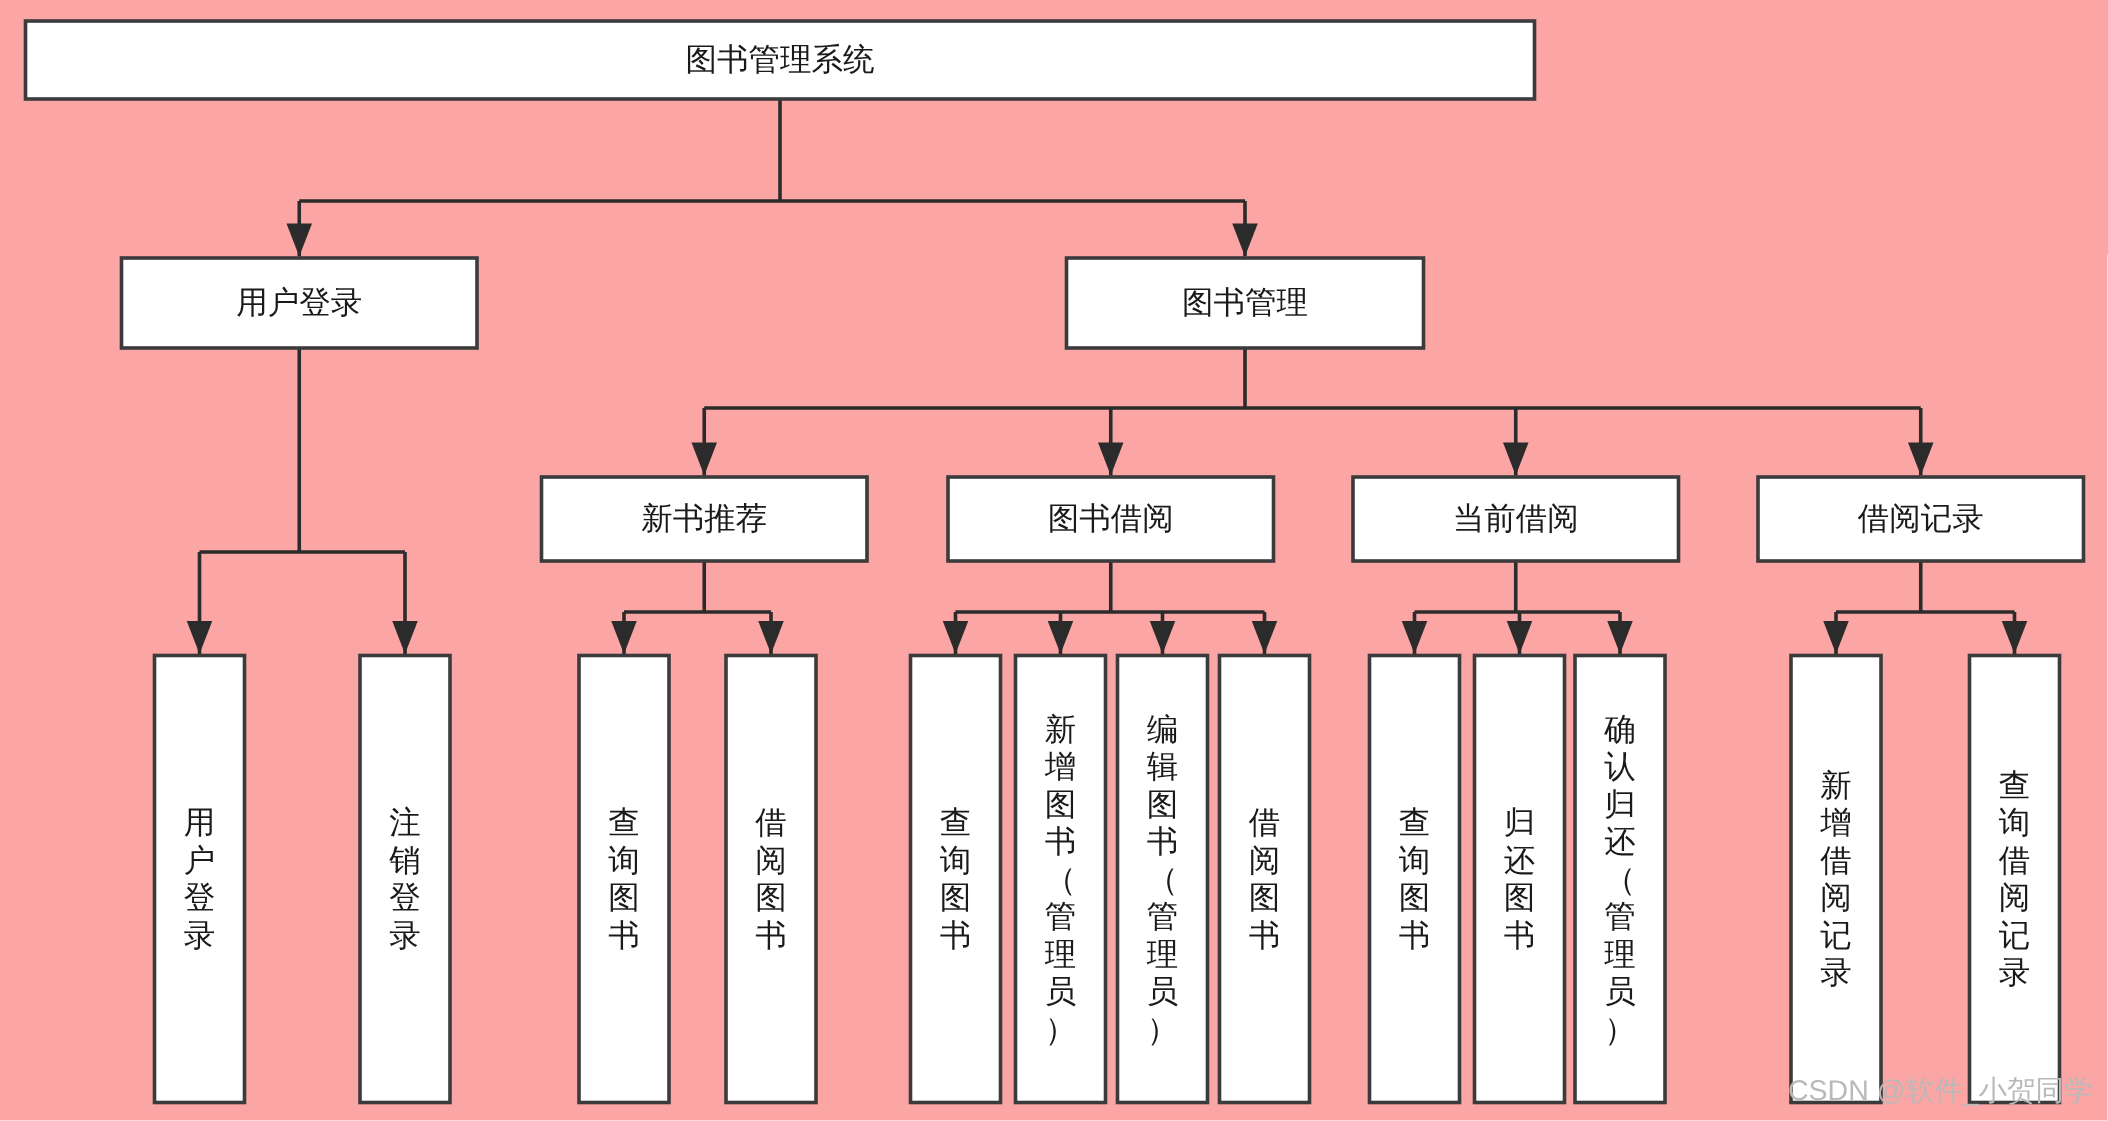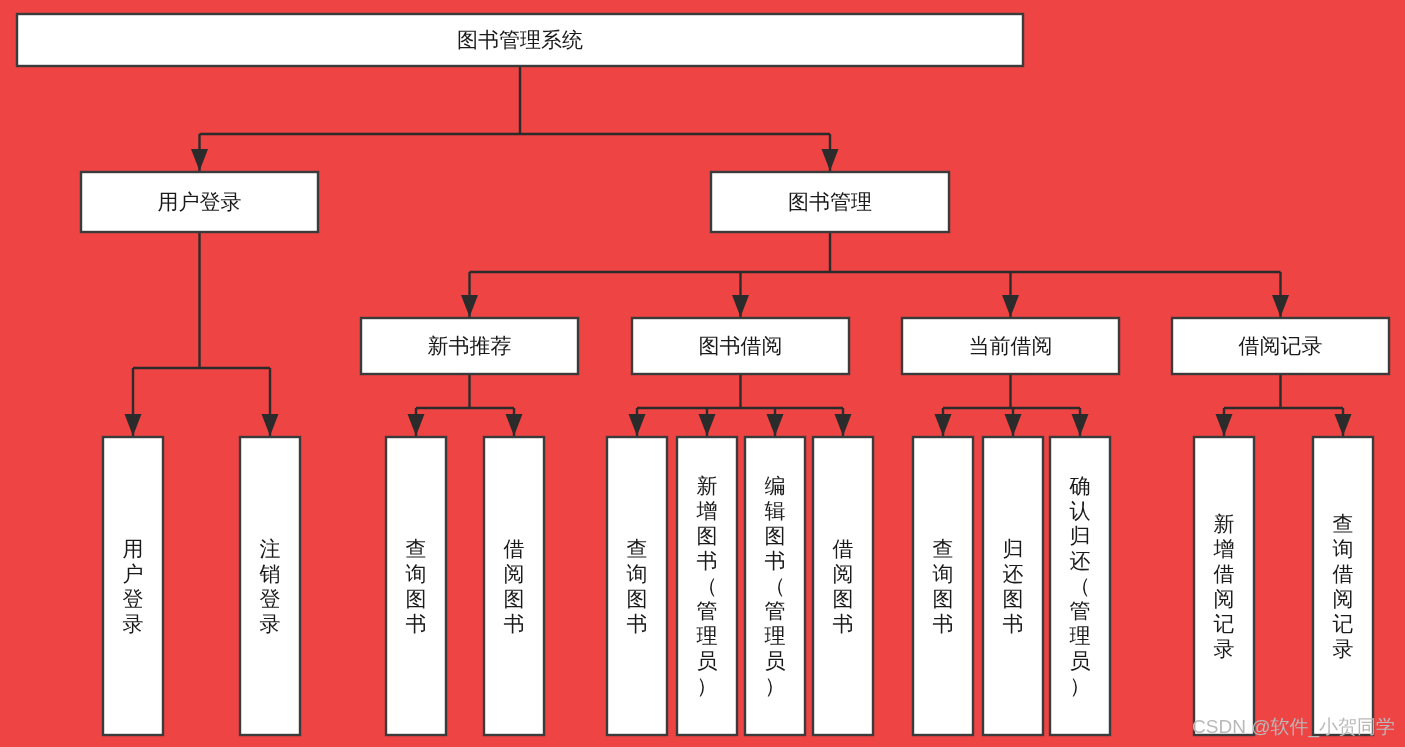--- a/index.html
+++ b/index.html
@@ -7,21 +7,21 @@
     padding: 0;
     background: #ffffff;
   }
   body {
     font-family: "Liberation Sans", "DejaVu Sans", sans-serif;
   }
   #diagram-root {
     position: relative;
     width: 1405px;
     height: 747px;
-    background: #ef4444;
+    background: #fca5a5;
     overflow: hidden;
   }
   svg.diagram-canvas {
     position: absolute;
     left: 0;
     top: 0;
     width: 1405px;
     height: 747px;
     display: block;
   }

